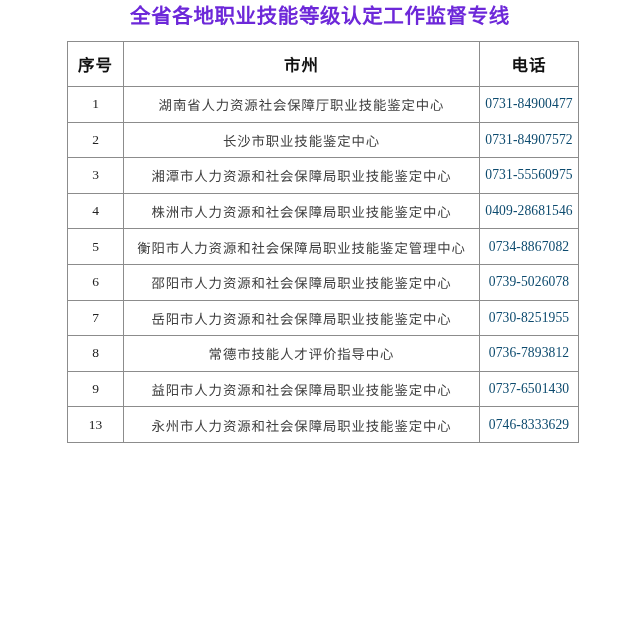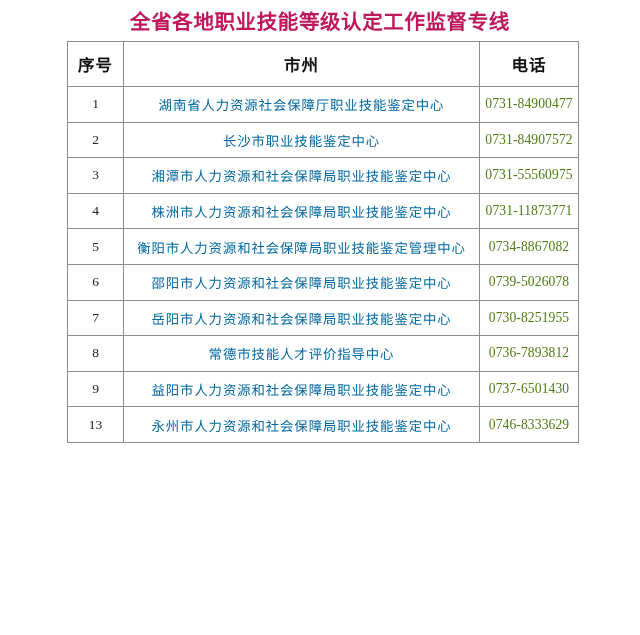--- a/index.html
+++ b/index.html
@@ -22,23 +22,23 @@
     height: 635px;
     box-sizing: border-box;
   }
   .doc-title {
     width: 640px;
     text-align: center;
     font-family: "DejaVu Serif", "Liberation Serif", serif;
     font-weight: 700;
     font-size: 20.5px;
     letter-spacing: 0.6px;
-    color: #be185d;
+    color: #6d28d9;
     margin: 0;
-    padding-top: 7px;
+    padding-top: 1px;
     height: 30px;
     line-height: 30px;
     white-space: nowrap;
   }
   .table-wrap {
     position: absolute;
     left: 67px;
     top: 41px;
     width: 511px;
   }
@@ -74,29 +74,29 @@
   }
   td.seq {
     font-family: "Liberation Serif", "DejaVu Serif", serif;
     font-size: 13.5px;
     color: #222222;
   }
   td.city {
     font-family: "DejaVu Serif", "Liberation Serif", serif;
     font-size: 13.4px;
     letter-spacing: 0.9px;
-    color: #0369a1;
+    color: #404040;
     white-space: nowrap;
     overflow: hidden;
   }
   td.tel {
     font-family: "Liberation Serif", "DejaVu Serif", serif;
     font-size: 13.6px;
     letter-spacing: 0.1px;
-    color: #4d7c0f;
+    color: #0c4a6e;
     white-space: nowrap;
   }
 </style>
 </head>
 <body>
 
 <div class="page">
 
   <h1 class="doc-title">全省各地职业技能等级认定工作监督专线</h1>
 
@@ -126,21 +126,21 @@
             <td class="tel">0731-84907572</td>
           </tr>
           <tr>
             <td class="seq">3</td>
             <td class="city">湘潭市人力资源和社会保障局职业技能鉴定中心</td>
             <td class="tel">0731-55560975</td>
           </tr>
           <tr>
             <td class="seq">4</td>
             <td class="city">株洲市人力资源和社会保障局职业技能鉴定中心</td>
-            <td class="tel">0731-11873771</td>
+            <td class="tel">0409-28681546</td>
           </tr>
           <tr>
             <td class="seq">5</td>
             <td class="city">衡阳市人力资源和社会保障局职业技能鉴定管理中心</td>
             <td class="tel">0734-8867082</td>
           </tr>
           <tr>
             <td class="seq">6</td>
             <td class="city">邵阳市人力资源和社会保障局职业技能鉴定中心</td>
             <td class="tel">0739-5026078</td>

